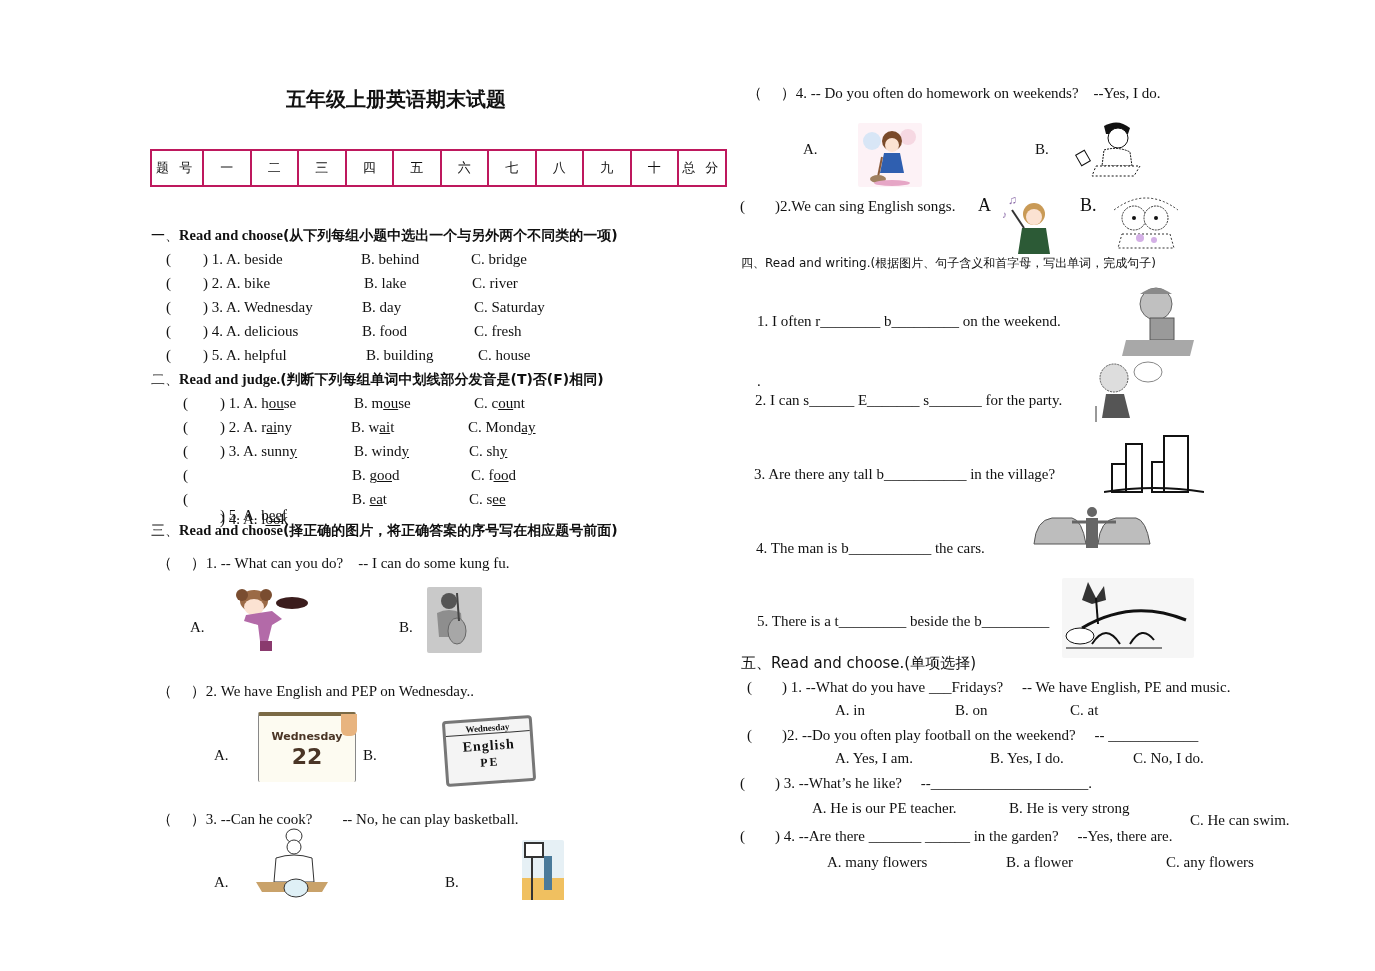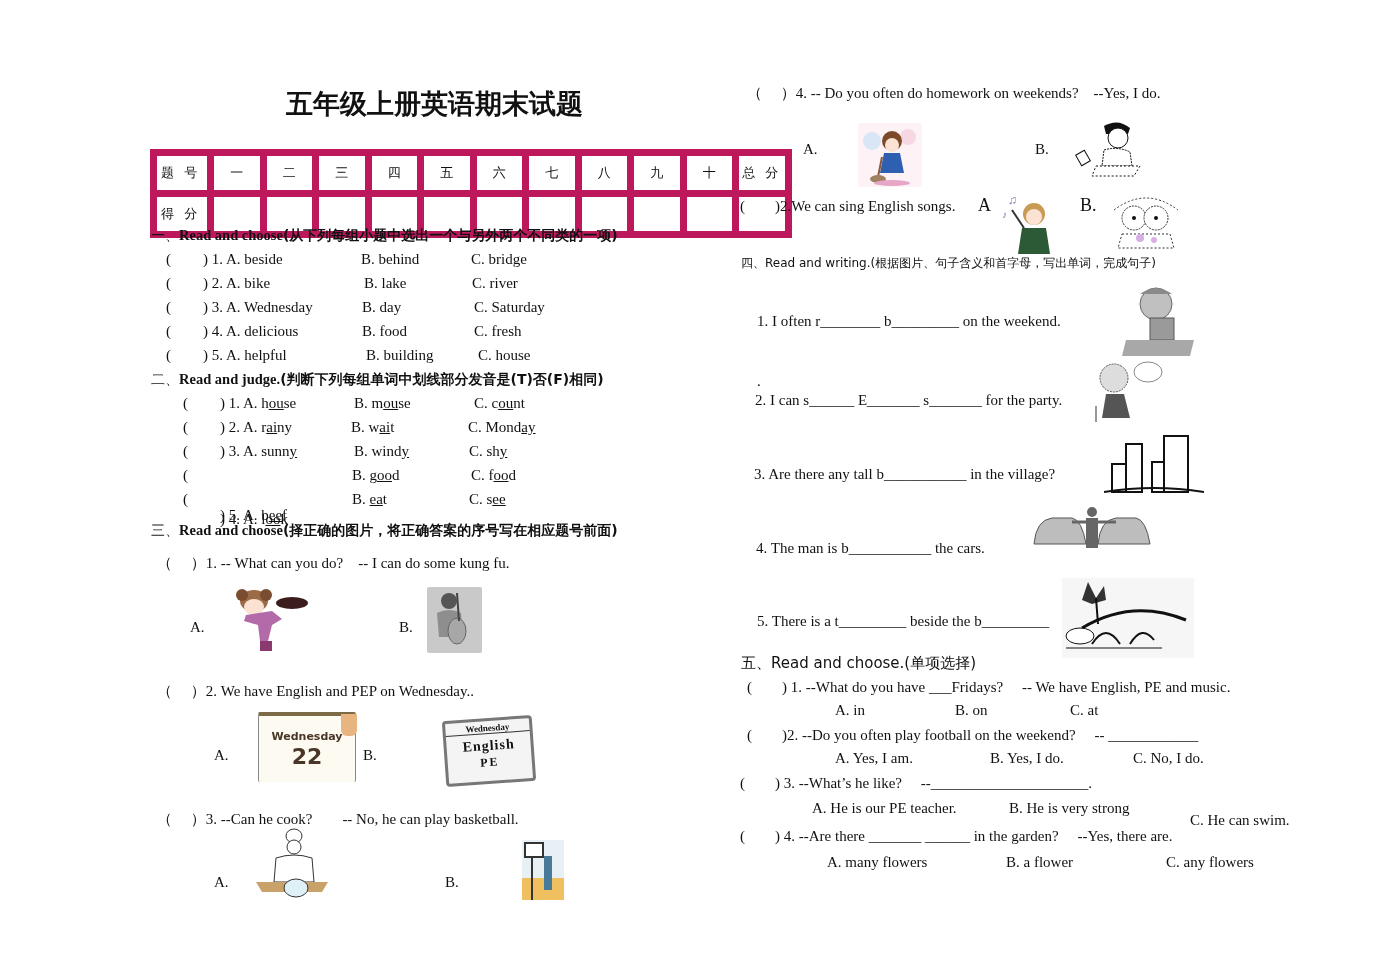--- a/index.html
+++ b/index.html
@@ -2,29 +2,29 @@
 <html><head>
 <meta charset="utf-8">
 <style>
   html, body { margin: 0; padding: 0; background: #ffffff; }
   body {
     width: 1375px; height: 971px; position: relative; overflow: hidden;
     font-family: "Liberation Serif", "DejaVu Serif", serif; color: #111;
   }
   .abs { position: absolute; white-space: nowrap; }
   .title {
-    left: 286px; top: 86px; font-size: 27px; font-weight: bold;
+    left: 286px; top: 86px; font-size: 20px; font-weight: bold;
     font-family: Liberation Serif, serif; letter-spacing: 0px;
   }
   table.score {
     position: absolute; left: 150px; top: 149px; border-collapse: collapse;
     font-family: "DejaVu Sans", "Liberation Sans", sans-serif; font-size: 13px;
   }
   table.score td {
-    border: 7px solid #be185d; width: 45.5px; height: 34px; text-align: center; padding: 0;
+    border: 2px solid #be185d; width: 45.5px; height: 34px; text-align: center; padding: 0;
   }
   table.score td.first { width: 46px; text-align: left; padding-left: 4px; letter-spacing: 3px; }
   .sec { font-size: 14.5px; }
   .sec b { font-weight: bold; }
   .cn { font-family: "DejaVu Sans", "Liberation Sans", sans-serif; font-size: 14px; }
   .line { font-size: 15px; }
   .u { text-decoration: underline; }
   .pic { position: absolute; border-radius: 2px; }
   .lbl { position: absolute; font-size: 15px; }
 </style>
@@ -42,34 +42,20 @@
     <td>三</td>
     <td>四</td>
     <td>五</td>
     <td>六</td>
     <td>七</td>
     <td>八</td>
     <td>九</td>
     <td>十</td>
     <td style="letter-spacing:3px;">总 分</td>
   </tr>
-  <tr>
-    <td class="first">得 分</td>
-    <td></td>
-    <td></td>
-    <td></td>
-    <td></td>
-    <td></td>
-    <td></td>
-    <td></td>
-    <td></td>
-    <td></td>
-    <td></td>
-    <td></td>
-  </tr>
 </tbody>
   </table>
 
 <div class="abs sec" style="left:151px; top:227px;">
   <span class="cn">一、</span><b>Read and choose</b><span class="cn" style="font-weight:bold;">(从下列每组小题中选出一个与另外两个不同类的一项)</span>
 </div>
 
 <div>
   <div class="abs line" style="left:166px; top:251px;">(</div>
   <div class="abs line" style="left:203px; top:251px;">) 1. A. beside</div>

